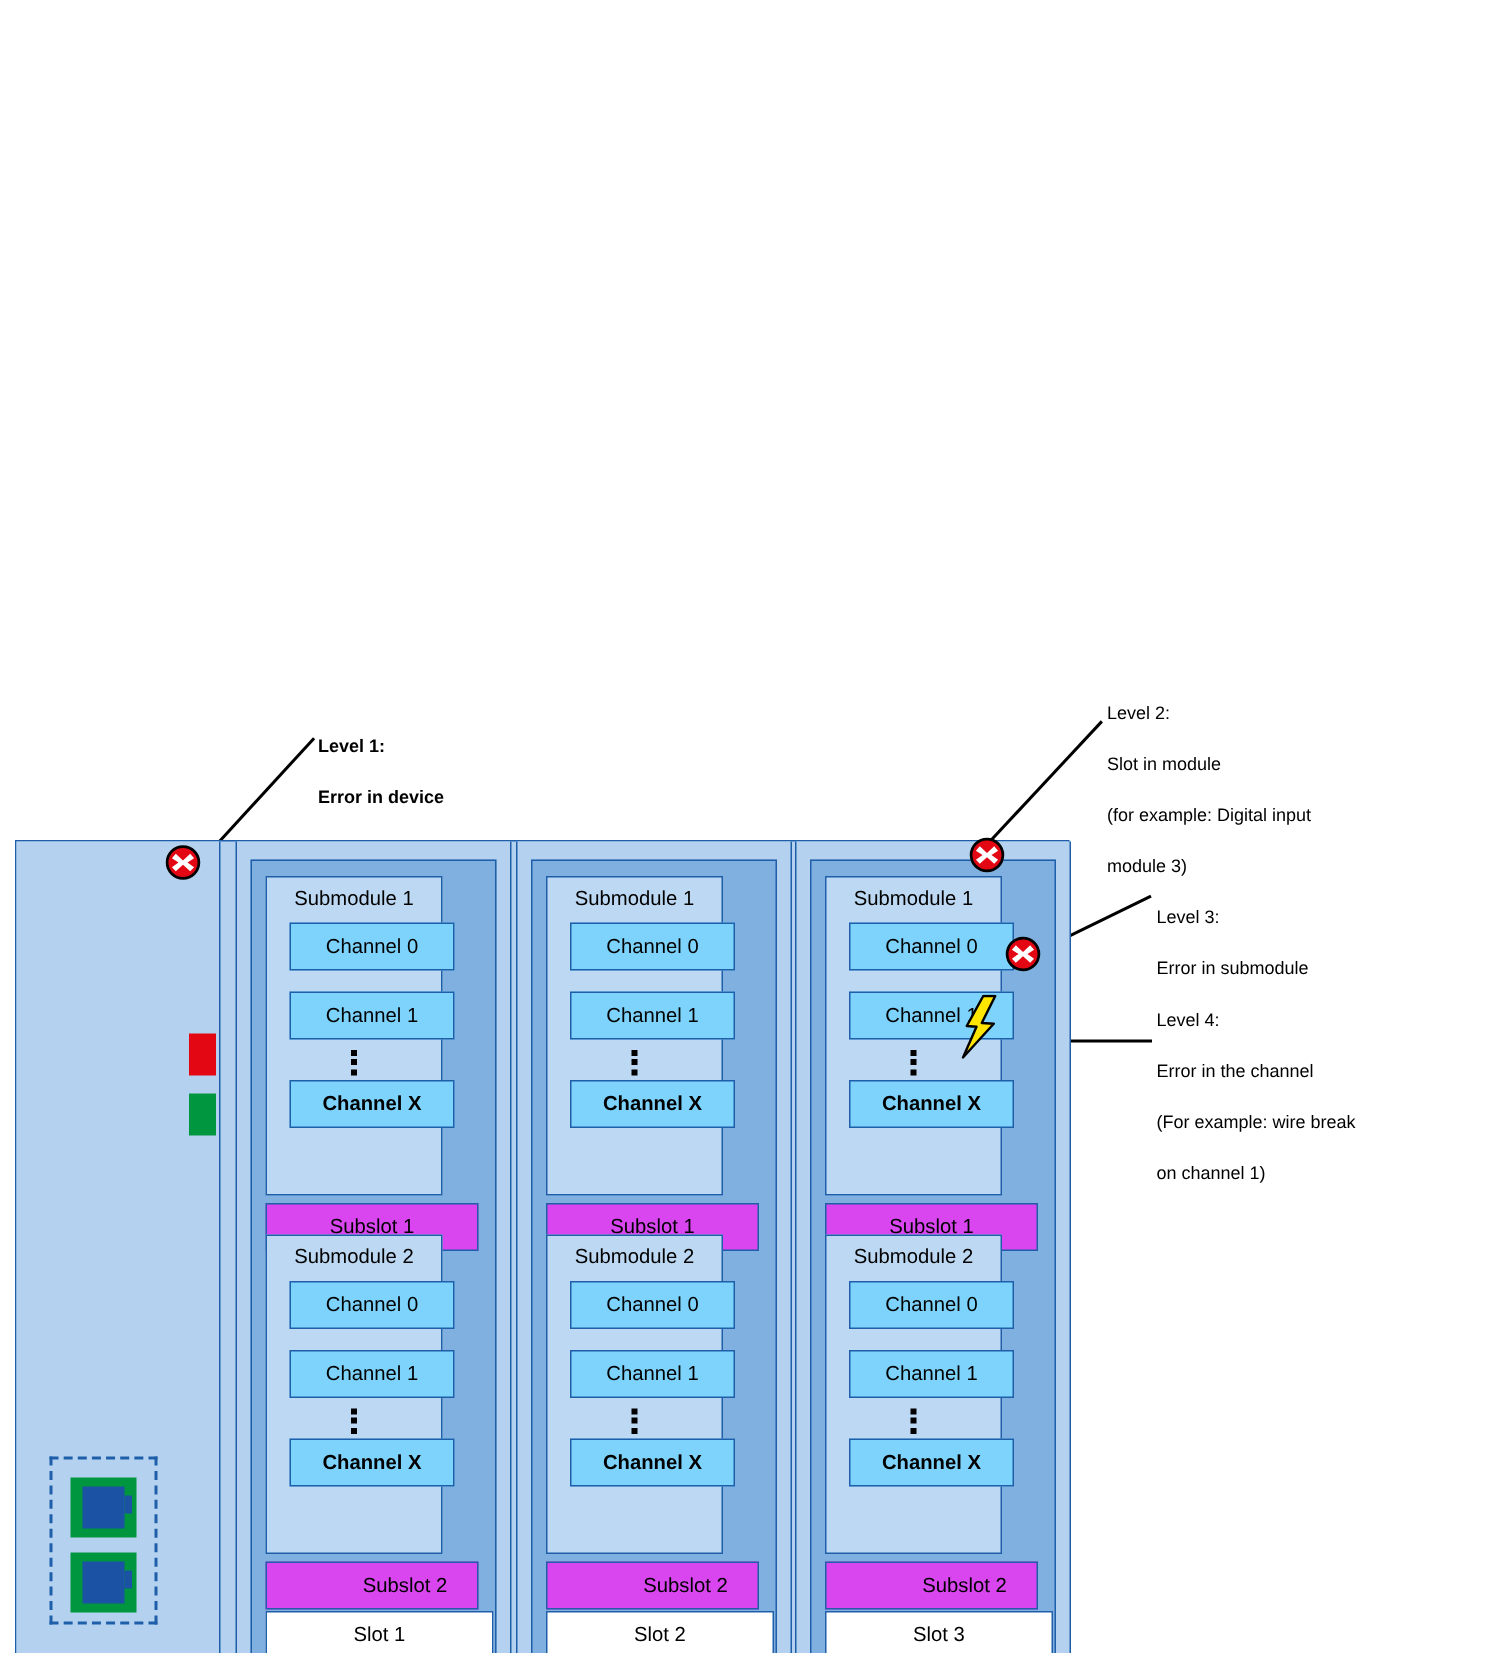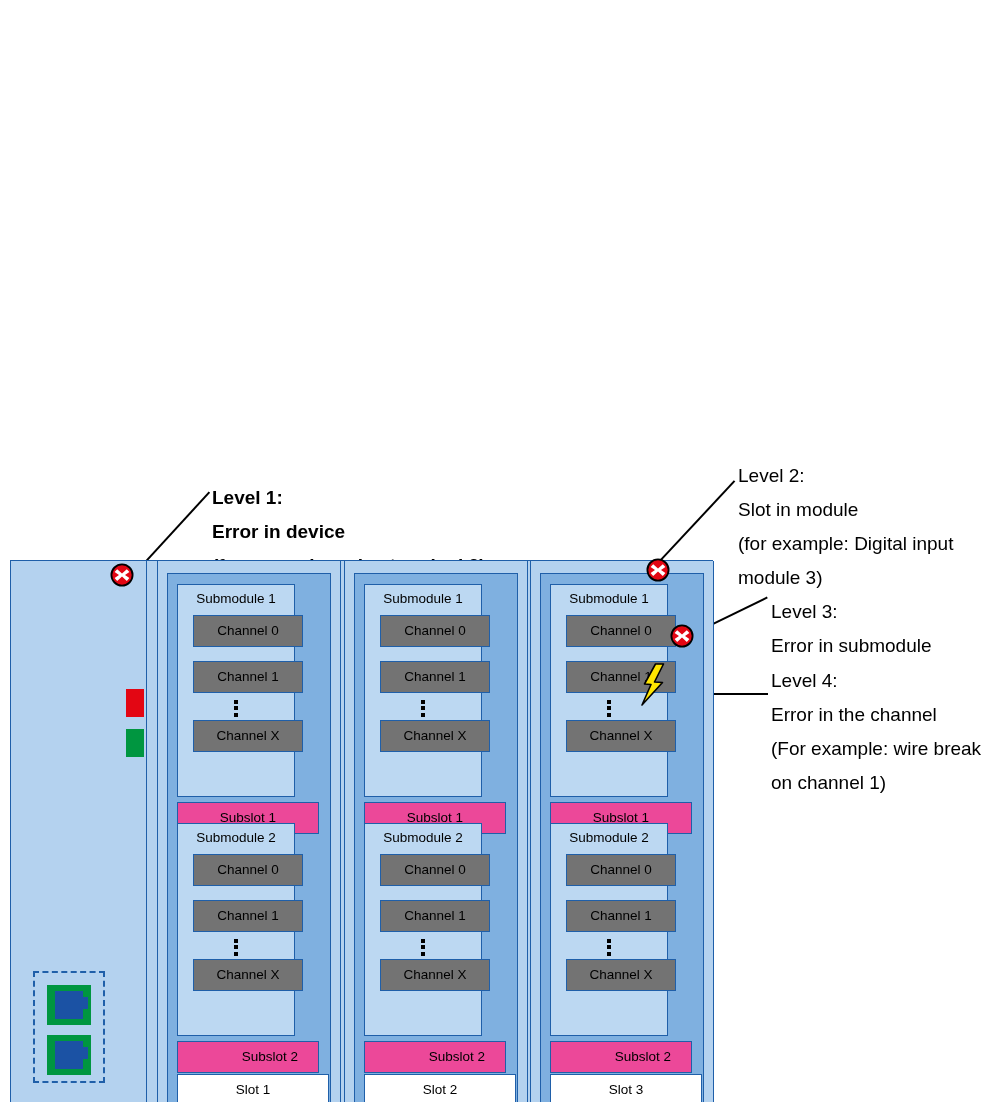--- a/index.html
+++ b/index.html
@@ -6,21 +6,21 @@
   body{
     width:998px;height:1102px;position:relative;overflow:hidden;
     font-family:"Liberation Sans", sans-serif;
     color:#000000;
     -webkit-font-smoothing:antialiased;
   }
 
   
   .anno{
     position:absolute;
-    font-size:19px;
+    font-size:12px;
     line-height:17px;
     color:#000;
     white-space:pre-line;
   }
   .anno .ln{display:block;}
 
   
   .leader{position:absolute;background:#000;transform-origin:0 0;height:1.6px;}
 
   
@@ -104,45 +104,45 @@
 
   .submodule-title{
     position:absolute;left:0;right:0;top:6px;
     text-align:center;font-size:13.5px;color:#000;
   }
 
   
   .chbox{
     position:absolute;left:15px;
     width:110px;height:32px;
-    background:#737373;
+    background:#7dd3fc;
     border:1.6px solid #1f5fa9;
     box-sizing:border-box;
     text-align:center;
     font-size:13.5px;
     line-height:29px;
     color:#000;
   }
   .ch0{top:30px;}
   .ch1{top:76px;}
-  .chx{top:135px;}
+  .chx{top:135px;font-weight:bold;}
 
   .vdots{
     position:absolute;left:0;right:0;top:112px;
     text-align:center;
     font-size:12px;line-height:10px;letter-spacing:0;
     color:#000;
   }
   .vdots span{display:block;width:4px;height:4px;background:#000;margin:2.5px auto 0;}
 
   
   .subslot{
     position:absolute;left:9px;
     width:142px;height:32px;
-    background:#ec4899;
+    background:#d946ef;
     border:1.6px solid #1f5fa9;
     box-sizing:border-box;
     text-align:center;font-size:13.5px;line-height:29px;
   }
   .subslot-1{top:228px;}
   .subslot-2{top:467px;padding-left:44px;}
 
   
   .slotlabel{
     position:absolute;left:9px;

